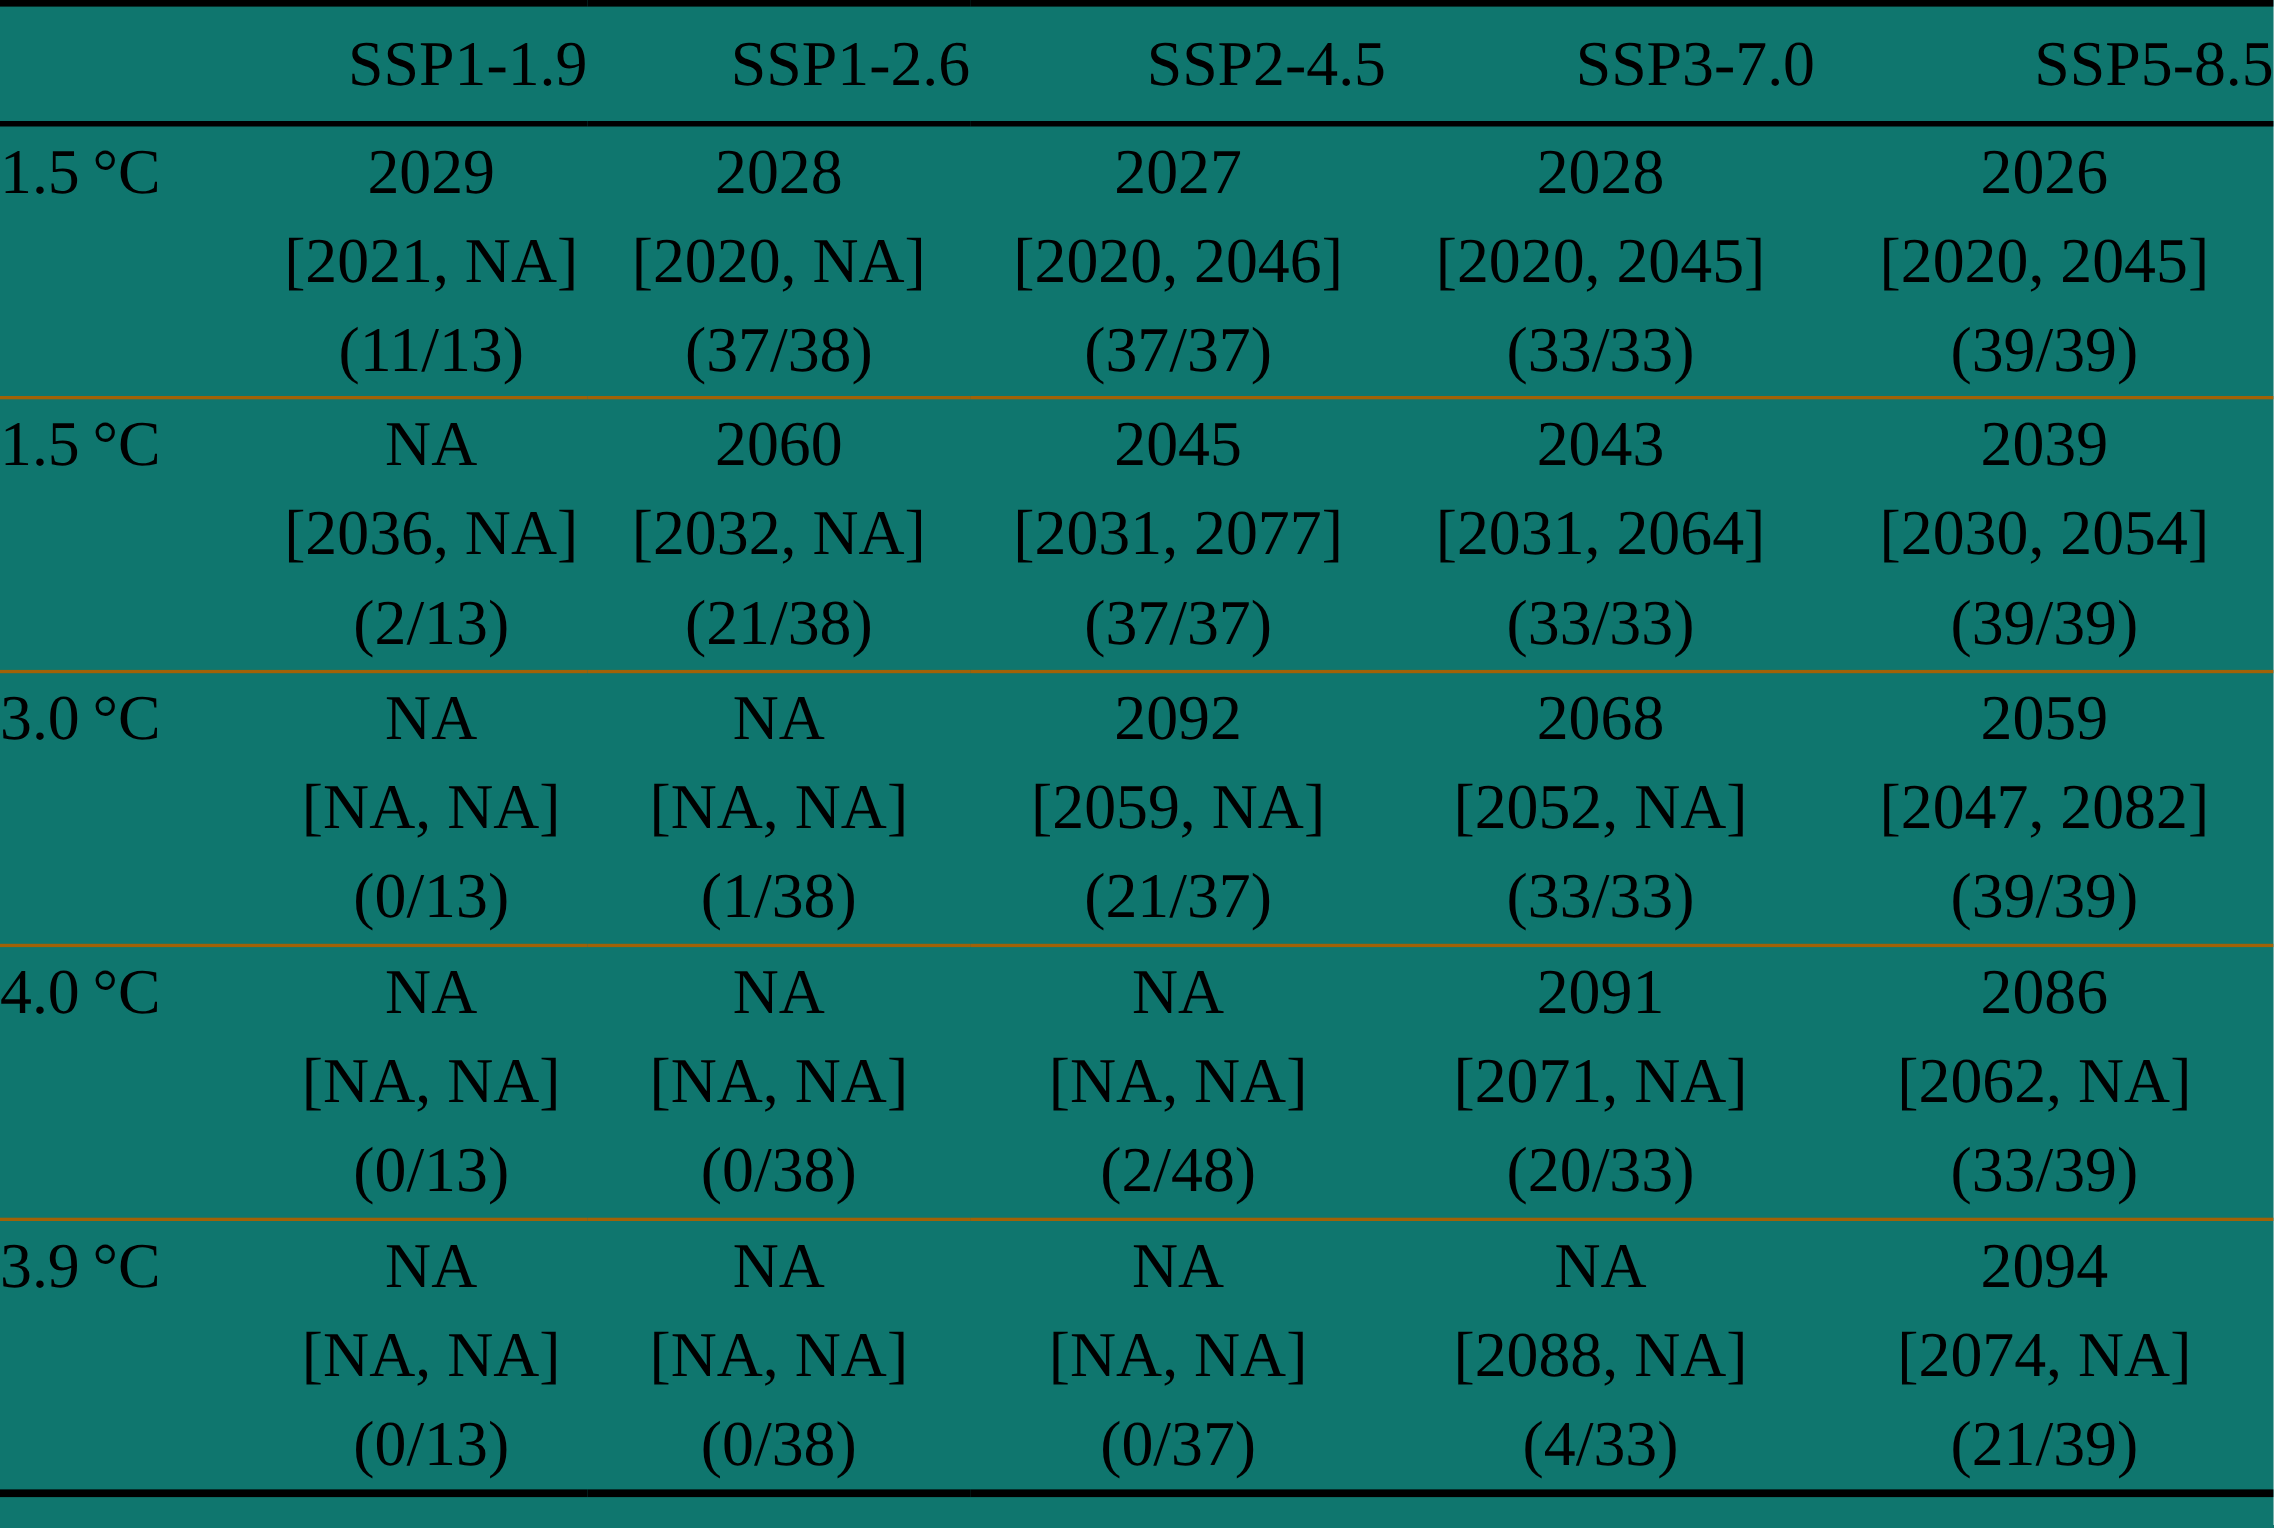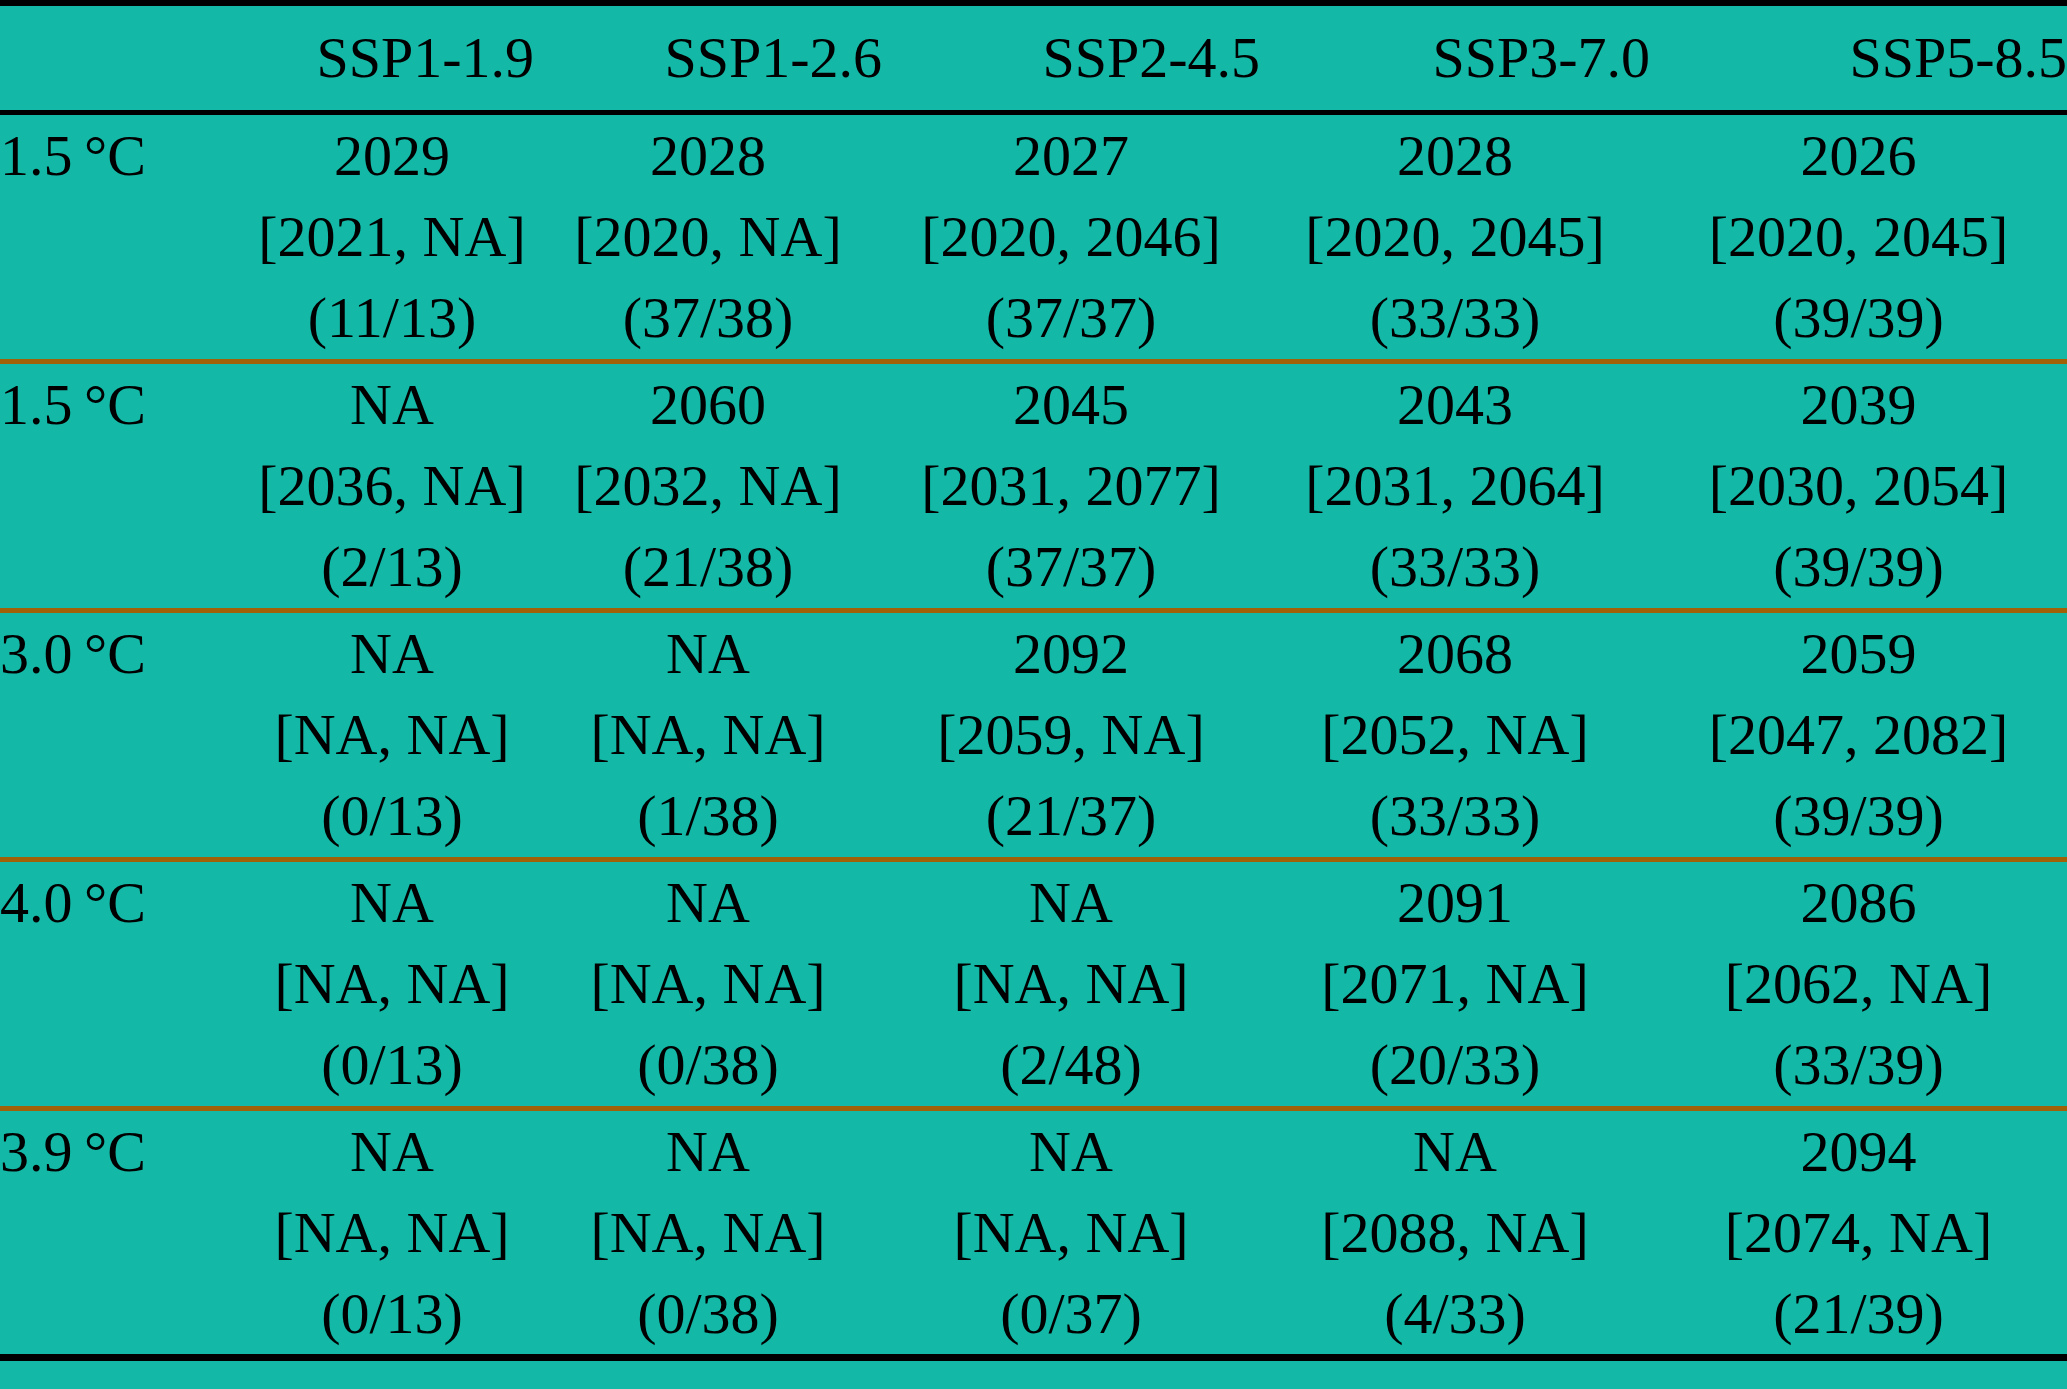--- a/index.html
+++ b/index.html
@@ -4,21 +4,21 @@
 <style>
   html, body {
     margin: 0;
     padding: 0;
     background: #ffffff;
   }
   #page {
     position: relative;
     width: 2067px;
     height: 1389px;
-    background: #14b8a6;
+    background: #0f766e;
     color: #000000;
     font-family: "Liberation Serif", "DejaVu Serif", serif;
     font-size: 58px;
     box-sizing: border-box;
     overflow: hidden;
   }
   table.crossing-table {
     width: 2067px;
     table-layout: fixed;
     border-collapse: collapse;
@@ -35,21 +35,21 @@
   }
   thead th {
     text-align: right;
     vertical-align: middle;
     border-bottom: 5px solid #000000;
   }
   tbody tr {
     height: 249px;
   }
   tbody tr:not(:last-child) {
-    border-bottom: 5px solid #a16207;
+    border-bottom: 3px solid #a16207;
   }
   td.row-label {
     text-align: left;
     vertical-align: top;
     padding-left: 40px;
     padding-top: 10px;
     line-height: 81px;
     white-space: nowrap;
   }
   td.data-cell {

